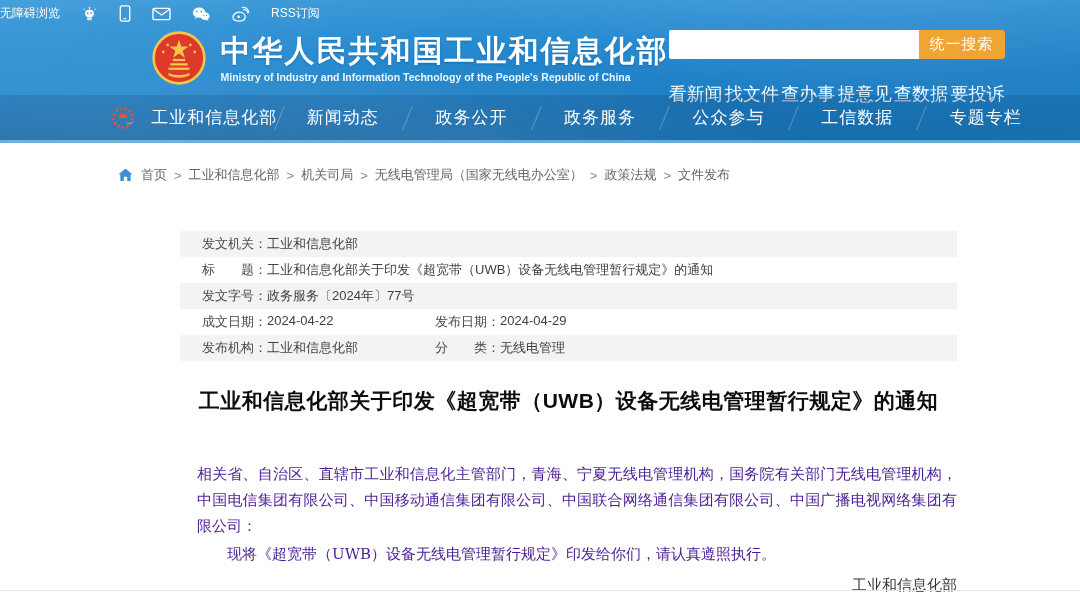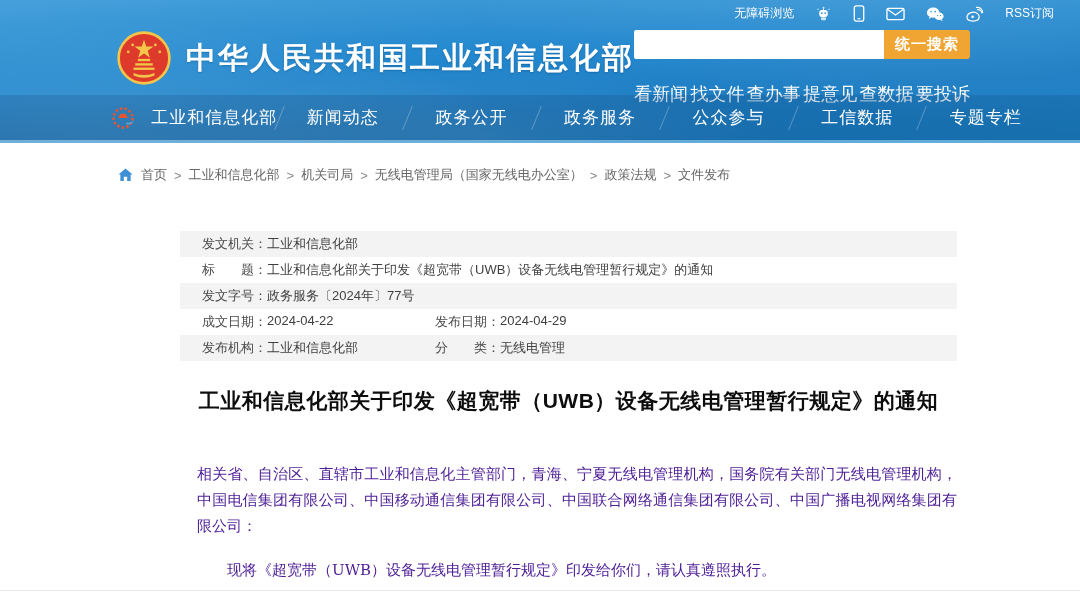--- a/index.html
+++ b/index.html
@@ -7,39 +7,39 @@
     font-family:"Liberation Sans","DejaVu Sans",sans-serif}
   .page{position:relative;width:1080px;height:592px;background:#fff}
 
   
   .site-header{height:143px;position:relative;overflow:hidden;
     background-image:
       radial-gradient(ellipse 700px 240px at 10% 118%, rgba(255,255,255,.20), rgba(255,255,255,0) 62%),
       radial-gradient(ellipse 900px 300px at 88% -35%, rgba(255,255,255,.14), rgba(255,255,255,0) 58%),
       radial-gradient(ellipse 500px 120px at 45% 95%, rgba(255,255,255,.10), rgba(255,255,255,0) 60%),
       linear-gradient(176deg, var(--header-blue-top,#47a0da) 0%, var(--header-blue,#2489cf) 38%, #1c7cc2 68%, #1e85c9 100%);}
-  .topbar{height:27px;display:flex;align-items:center;justify-content:flex-end;gap:21px;
+  .topbar{height:27px;display:flex;align-items:center;gap:21px;
     padding-right:26px;color:#fff;font-size:12px}
   .topbar .tb-text{cursor:pointer;white-space:nowrap}
   .topbar .icon{display:inline-flex;align-items:center;cursor:pointer}
 
-  .header-main{display:flex;justify-content:flex-start;align-items:flex-start;
+  .header-main{display:flex;justify-content:center;align-items:flex-start;
     padding:3px 41px 0 116px}
   .brand{display:flex;align-items:center;gap:14px}
   .emblem{width:56px;height:56px;flex:none}
   .title-cn{font-size:30px;color:#fff;font-weight:bold;letter-spacing:2px;line-height:36px;
     text-shadow:0 1px 2px rgba(0,60,110,.35);white-space:nowrap}
   .title-en{font-size:10.5px;color:#ecf6fd;margin-top:2px;font-weight:bold;white-space:nowrap}
 
   .search-area{width:336px;flex:none}
   .search-row{display:flex;height:29px}
   .search-input{flex:1;border:none;outline:none;height:29px;padding:0 8px;font-size:13px;
     border-radius:2px 0 0 2px;background:#fff}
   .search-btn{width:86px;background:var(--accent-orange,#f0a432);color:#fff;border:none;
-    font-size:15px;font-weight:bold;letter-spacing:1px;border-radius:0 3px 3px 0;cursor:pointer}
+    font-size:15px;font-weight:normal;letter-spacing:1px;border-radius:0 3px 3px 0;cursor:pointer}
   .quick-links{display:flex;justify-content:space-between;margin-top:23px;color:#fff;font-size:18px}
   .qlink{cursor:pointer;white-space:nowrap}
 
   .main-nav{position:absolute;bottom:0;left:0;right:0;height:48px;display:flex;align-items:center;
     padding:0 30px 0 150px;
     background:linear-gradient(rgba(9,62,112,.20),rgba(9,62,112,.30));
     border-bottom:3px solid rgba(160,215,245,.55)}
   .nav-logo{position:absolute;left:110px;top:9px;width:28px;height:28px}
   .nav-item{flex:1;text-align:center;color:#fff;font-size:17px;cursor:pointer;position:relative;
     letter-spacing:1px;white-space:nowrap}
@@ -61,21 +61,21 @@
   .meta-cell{display:flex;white-space:nowrap}
   .meta-cell.fixed{width:233px;flex:none}
   .meta-label{white-space:pre}
   .meta-value{color:#3f3f3f}
 
   .doc-title{margin-top:26px;text-align:center;font-size:21px;font-weight:bold;color:#0d0d0d;
     letter-spacing:.5px}
   .doc-body{margin-top:46px;padding-left:17px;
     font-family:"DejaVu Serif","Liberation Serif",serif;
     font-size:15px;line-height:26px;color:#4c1d95;text-align:justify}
-  .doc-body p.indent{text-indent:2em;margin-top:18px}
+  .doc-body p.indent{text-indent:2em;margin-top:2px}
   .signature{margin-top:4px;text-align:right;
     font-family:"DejaVu Serif","Liberation Serif",serif;
     font-size:15px;line-height:28px;color:#333}
   .bottom-line{position:absolute;left:0;right:0;bottom:1px;height:1px;background:#e9e9e9}
 </style>
 </head>
 <body>
 
 <div class="page">
 
@@ -142,20 +142,21 @@
               <circle cx="14" cy="25" r="1.6" fill="#f3c64a"></circle>
               <circle cx="50" cy="25" r="1.6" fill="#f3c64a"></circle>
               <rect x="25" y="33" width="14" height="2.6" fill="#f3c64a"></rect>
               <rect x="22" y="38" width="20" height="2.6" fill="#f3c64a"></rect>
               <rect x="20" y="43" width="24" height="2.6" fill="#f3c64a"></rect>
               <path d="M20 49 Q32 54 44 49 L44 52 Q32 57 20 52 Z" fill="#f3c64a"></path>
             </svg>
         </span>
         <div>
           <div class="title-cn">中华人民共和国工业和信息化部</div>
+          <div class="title-en">Ministry of Industry and Information Technology of the People's Republic of China</div>
         </div>
       </div>
 
       <div class="search-area">
         <div class="search-row">
           <input class="search-input" type="text" placeholder="" style="">
           <button class="search-btn">统一搜索</button>
         </div>
         <div class="quick-links">
             <span class="qlink">看新闻</span>

